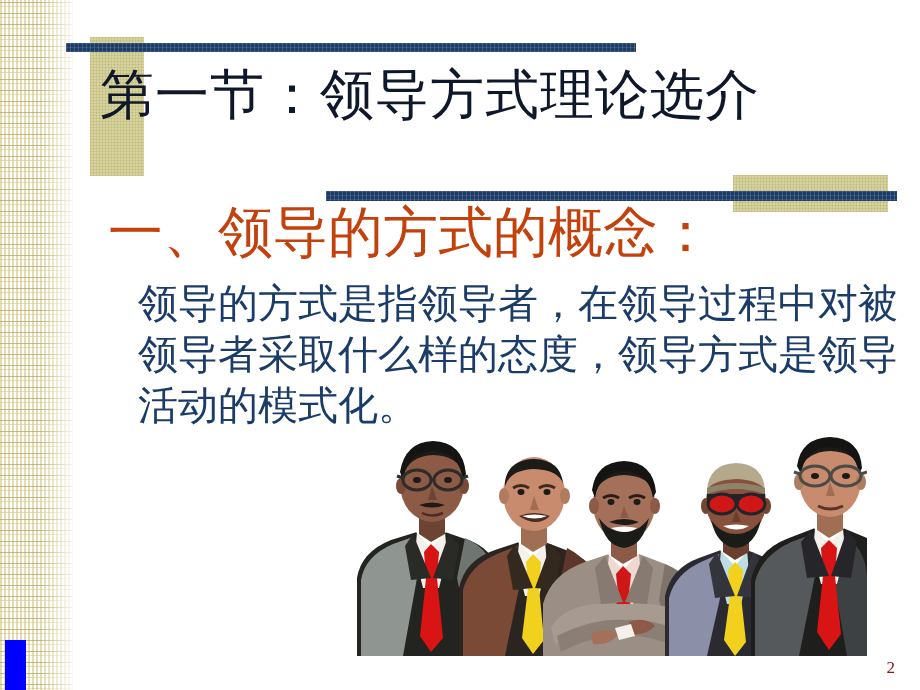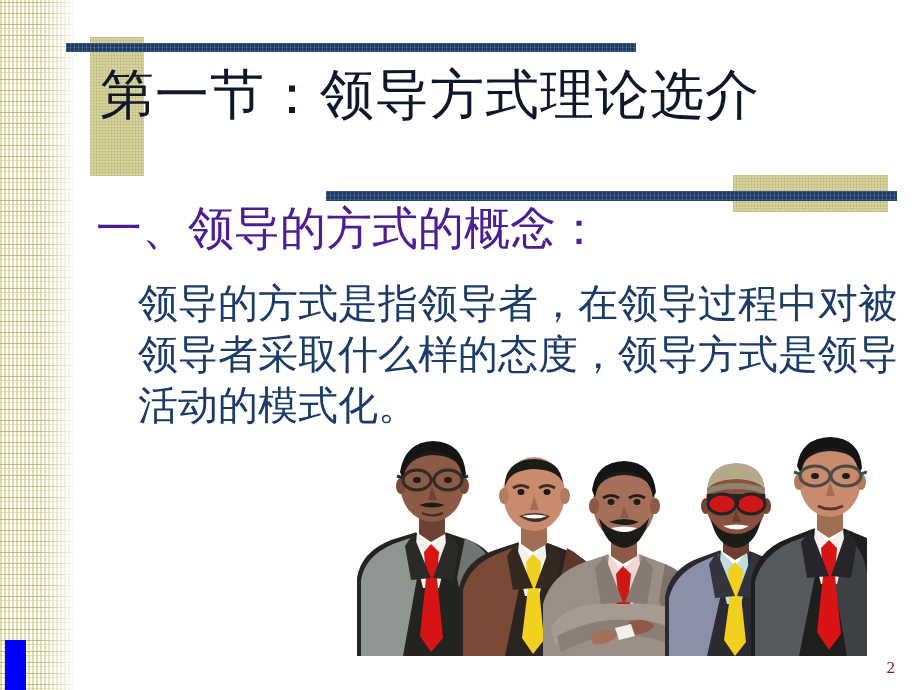--- a/index.html
+++ b/index.html
@@ -106,24 +106,24 @@
     color: #0f172a;
     font-size: 54px;
     line-height: 1.0;
     letter-spacing: 1px;
     white-space: nowrap;
     font-family: "Liberation Serif", "DejaVu Serif", serif;
   }
 
   #body-line-1 {
     position: absolute;
-    left: 96px;
+    left: 108px;
     top: 205px;
-    color: #4c1d95;
-    font-size: 46px;
+    color: #c2410c;
+    font-size: 55px;
     line-height: 1.0;
     white-space: nowrap;
     font-family: "Liberation Sans", "DejaVu Sans", sans-serif;
     font-weight: 500;
   }
 
   #body-paragraph {
     position: absolute;
     left: 138px;
     top: 278px;

